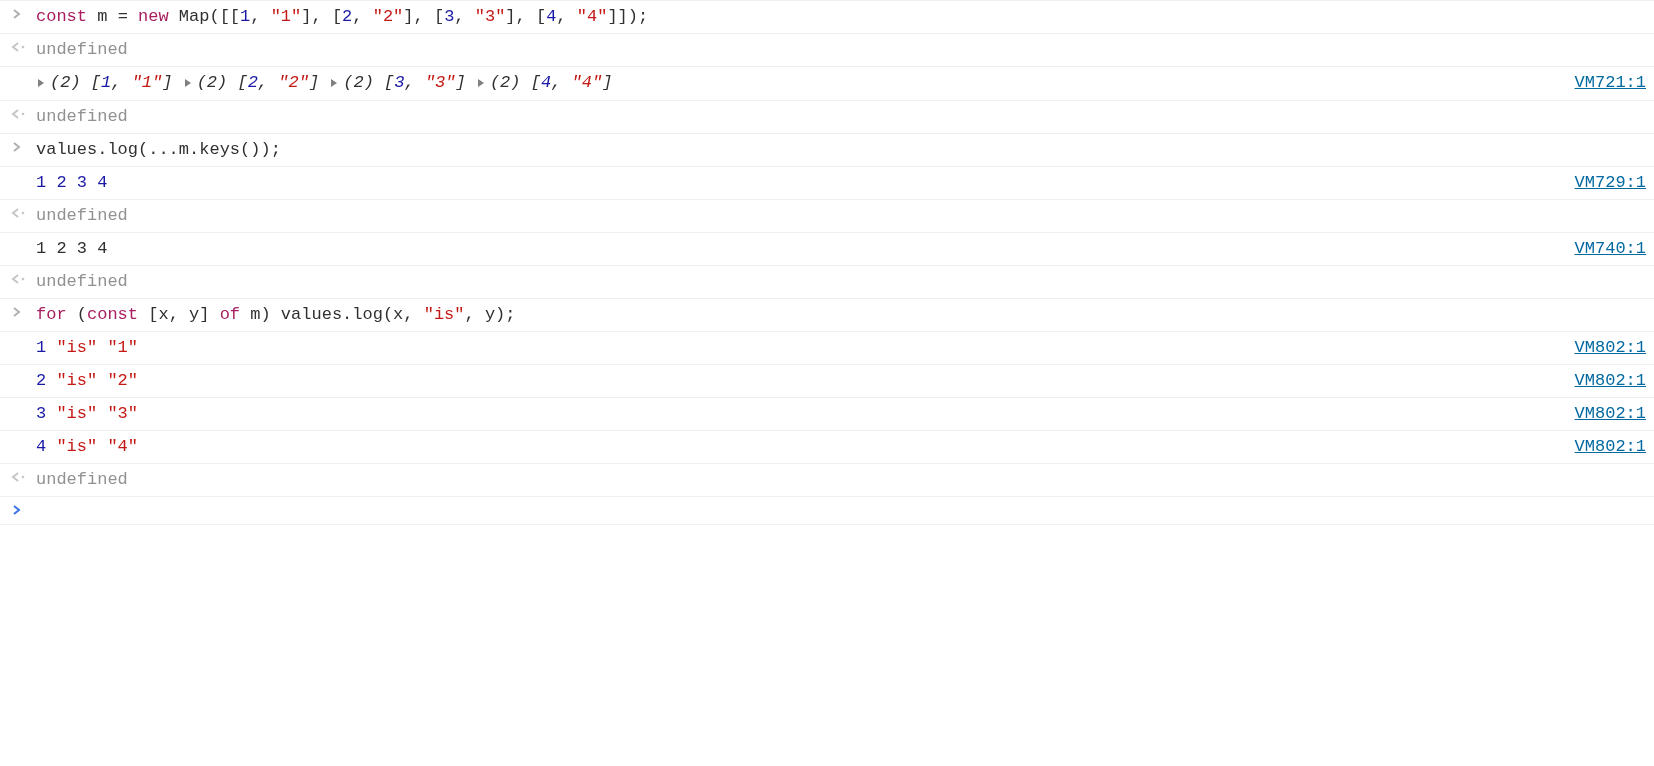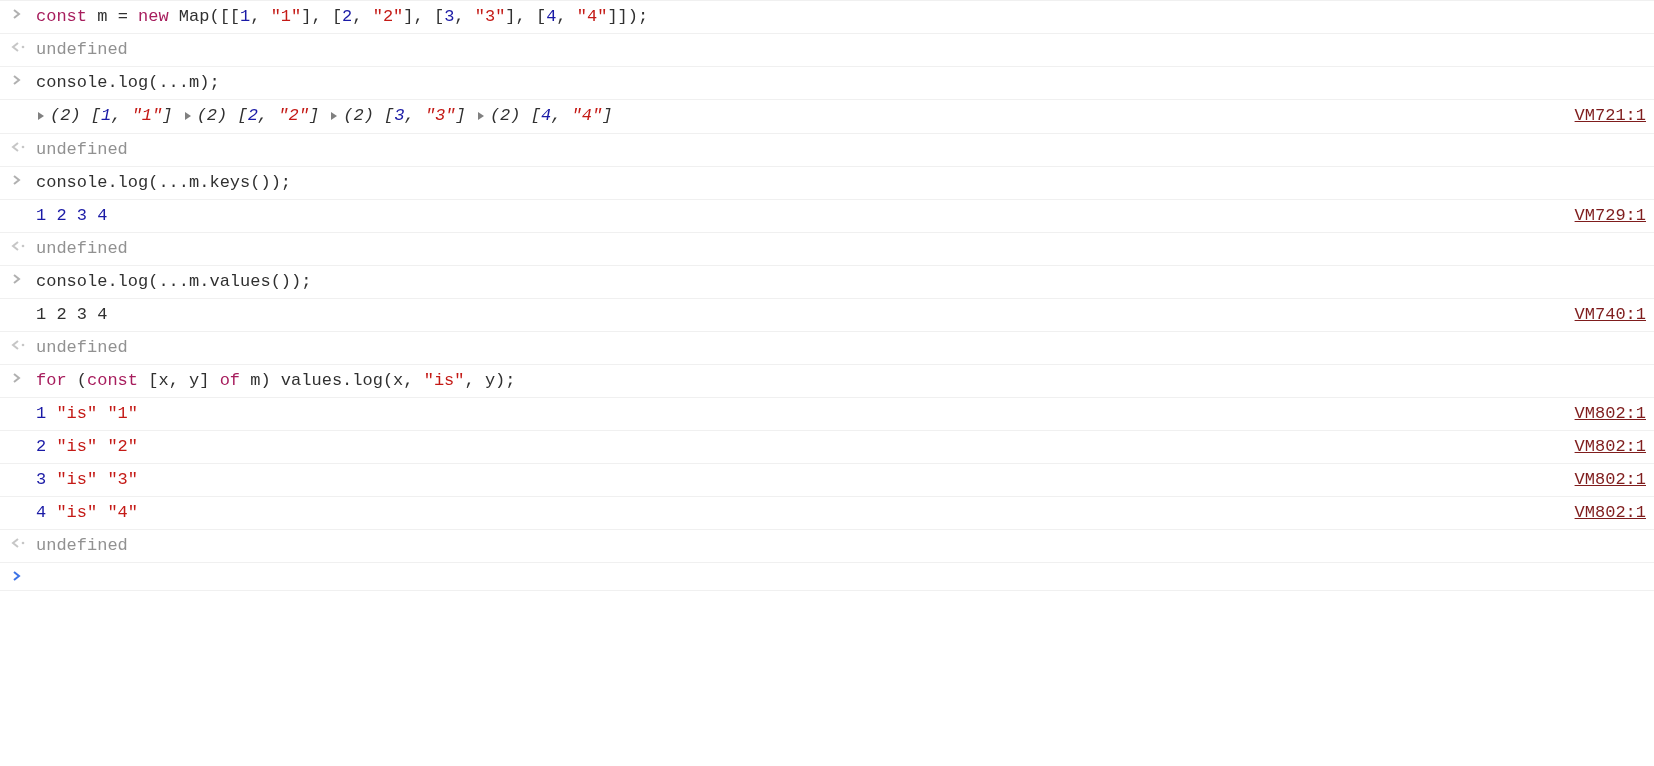--- a/index.html
+++ b/index.html
@@ -28,21 +28,21 @@
     justify-content: flex-start;
     padding-left: 6px;
     padding-top: 2px;
   }
   .content {
     flex: 1;
     white-space: pre-wrap;
     word-break: break-word;
   }
   .sourcelink {
-    color: #7f1d1d;
+    color: #0369a1;
     text-decoration: underline;
     flex-shrink: 0;
     padding-left: 12px;
     cursor: pointer;
   }
   
   .kw     { color: #a71d5d; }   
   .num    { color: #1a1aa6; }   
   .str    { color: #c41a16; }   
   .undef  { color: #919191; margin-top: 24px; }
@@ -68,28 +68,20 @@
     <div class="row">
       <div class="gutter">
         <svg width="18" height="14" viewBox="0 0 18 14">
     <polyline points="8,3 3,7 8,11" stroke="#c6c6c6" fill="none" stroke-width="2"></polyline>
     <circle cx="13" cy="7" r="1.3" fill="#c6c6c6"></circle>
   </svg>
       </div>
       <div class="content"><span class="undef">undefined</span></div>
     </div>
     <div class="row">
-      <div class="gutter in">
-        <svg width="14" height="14" viewBox="0 0 14 14">
-          <polyline points="4,3 9,7 4,11" stroke="#b0b0b0" fill="none" stroke-width="2"></polyline>
-        </svg>
-      </div>
-      <div class="content"><span>console.log(...m);</span></div>
-    </div>
-    <div class="row">
       <div class="gutter"></div>
       <div class="content log-content"><span class="tri"><svg width="10" height="10" viewBox="0 0 10 10">
             <polygon points="2,1 8,5 2,9"></polygon>
           </svg></span><span class="italic">(2) [<span class="num">1</span>, <span class="str">"1"</span>]</span> <span class="tri"><svg width="10" height="10" viewBox="0 0 10 10">
             <polygon points="2,1 8,5 2,9"></polygon>
           </svg></span><span class="italic">(2) [<span class="num">2</span>, <span class="str">"2"</span>]</span> <span class="tri"><svg width="10" height="10" viewBox="0 0 10 10">
             <polygon points="2,1 8,5 2,9"></polygon>
           </svg></span><span class="italic">(2) [<span class="num">3</span>, <span class="str">"3"</span>]</span> <span class="tri"><svg width="10" height="10" viewBox="0 0 10 10">
             <polygon points="2,1 8,5 2,9"></polygon>
           </svg></span><span class="italic">(2) [<span class="num">4</span>, <span class="str">"4"</span>]</span></div>
@@ -103,43 +95,35 @@
   </svg>
       </div>
       <div class="content"><span class="undef">undefined</span></div>
     </div>
     <div class="row">
       <div class="gutter in">
         <svg width="14" height="14" viewBox="0 0 14 14">
           <polyline points="4,3 9,7 4,11" stroke="#b0b0b0" fill="none" stroke-width="2"></polyline>
         </svg>
       </div>
-      <div class="content"><span>console.log(...m.keys());</span></div>
+      <div class="content"><span>values.log(...m.keys());</span></div>
     </div>
     <div class="row">
       <div class="gutter"></div>
       <div class="content"><span class="num">1</span><span> </span><span class="num">2</span><span> </span><span class="num">3</span><span> </span><span class="num">4</span></div>
       <a class="sourcelink">VM729:1</a>
     </div>
     <div class="row">
       <div class="gutter">
         <svg width="18" height="14" viewBox="0 0 18 14">
     <polyline points="8,3 3,7 8,11" stroke="#c6c6c6" fill="none" stroke-width="2"></polyline>
     <circle cx="13" cy="7" r="1.3" fill="#c6c6c6"></circle>
   </svg>
       </div>
       <div class="content"><span class="undef">undefined</span></div>
-    </div>
-    <div class="row">
-      <div class="gutter in">
-        <svg width="14" height="14" viewBox="0 0 14 14">
-          <polyline points="4,3 9,7 4,11" stroke="#b0b0b0" fill="none" stroke-width="2"></polyline>
-        </svg>
-      </div>
-      <div class="content"><span>console.log(...m.values());</span></div>
     </div>
     <div class="row">
       <div class="gutter"></div>
       <div class="content"><span>1</span><span> </span><span>2</span><span> </span><span>3</span><span> </span><span>4</span></div>
       <a class="sourcelink">VM740:1</a>
     </div>
     <div class="row">
       <div class="gutter">
         <svg width="18" height="14" viewBox="0 0 18 14">
     <polyline points="8,3 3,7 8,11" stroke="#c6c6c6" fill="none" stroke-width="2"></polyline>

